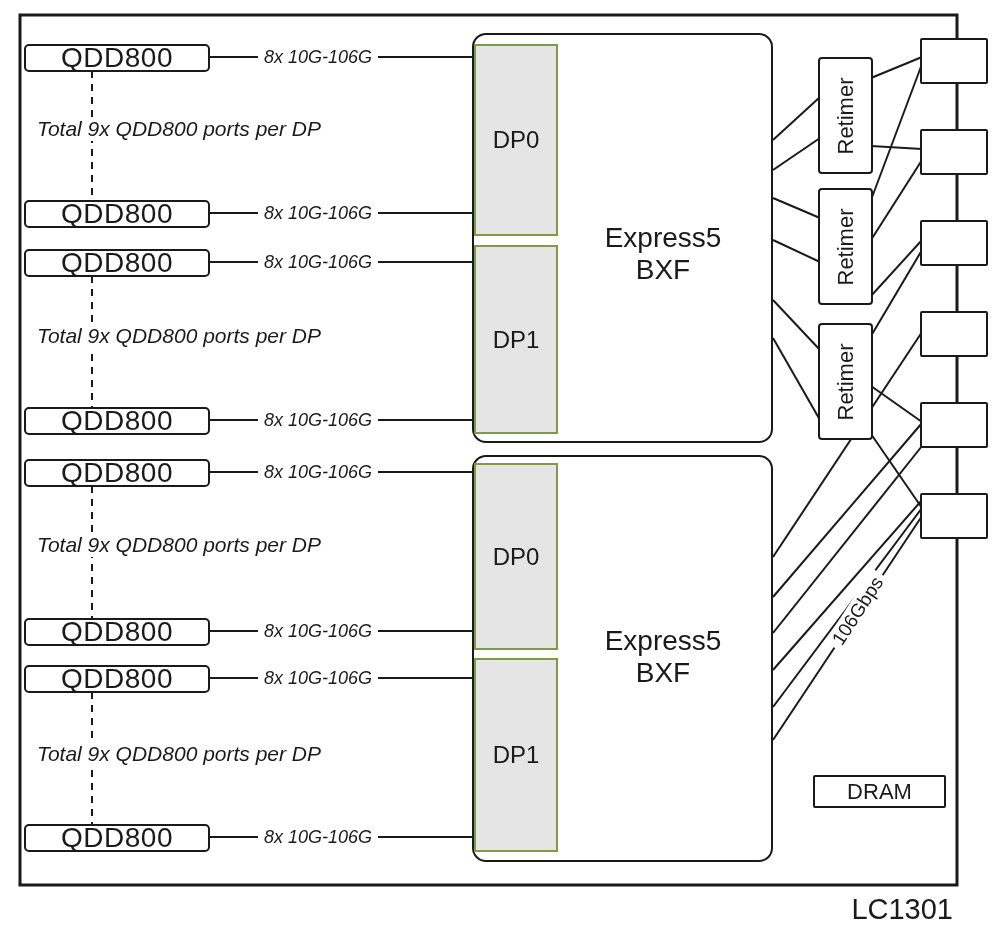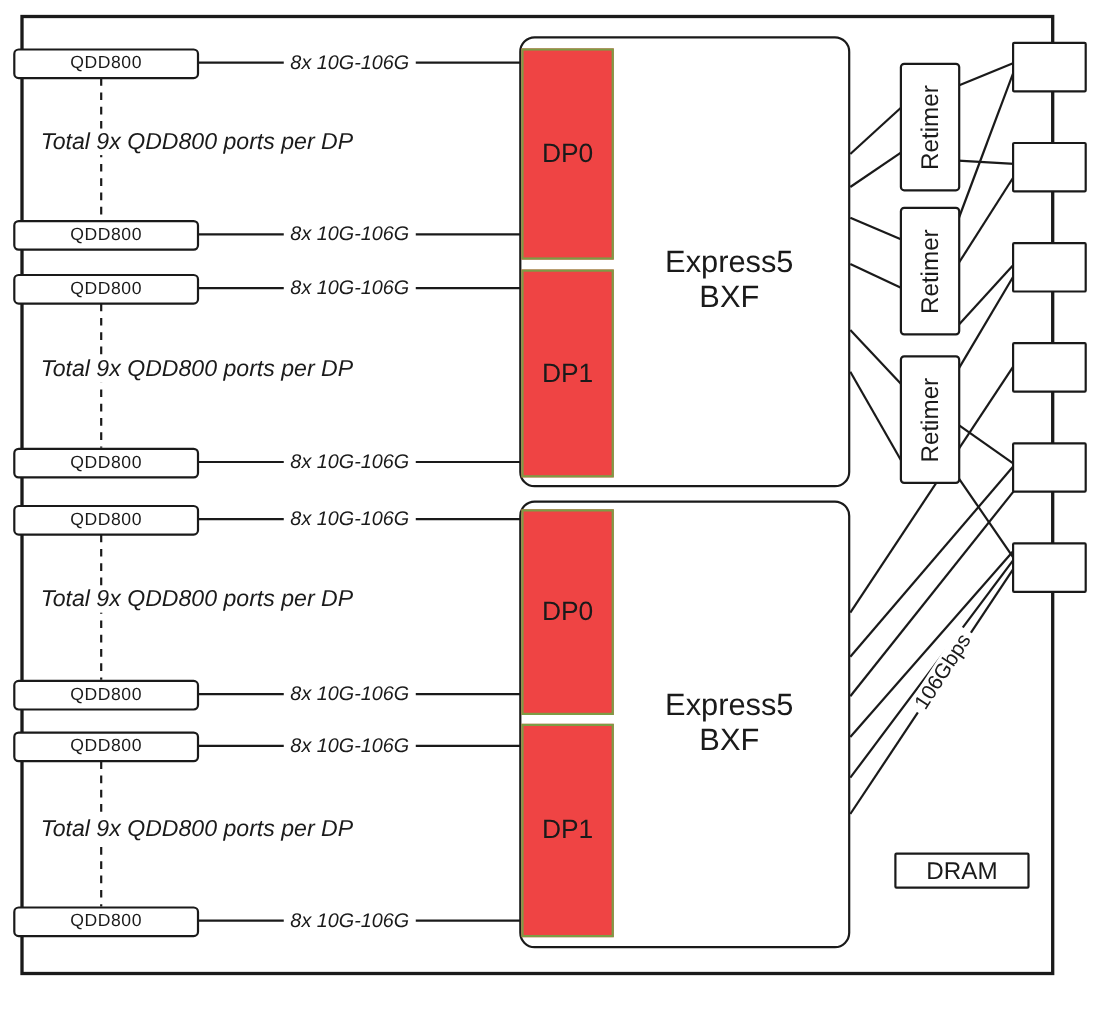--- a/index.html
+++ b/index.html
@@ -3,28 +3,28 @@
 <meta charset="utf-8">
 <style>
   html,body{margin:0;padding:0;background:#ffffff;}
   .stage{
     position:relative;width:1000px;height:936px;background:#ffffff;
     font-family:"Liberation Sans", sans-serif;color:#1a1a1a;overflow:hidden;
   }
   .stage svg{position:absolute;left:0;top:0;}
   .box{position:absolute;background:#ffffff;border:2px solid #1a1a1a;box-sizing:border-box;}
   .qdd{
-    left:12px;width:169px;height:28px;border-radius:5px;
+    left:24px;width:186px;height:28px;border-radius:5px;
     display:flex;align-items:center;justify-content:center;
-    font-size:16px;letter-spacing:0.5px;
+    font-size:28px;letter-spacing:0.5px;
   }
   .bigchip{border-radius:14px;}
   .dp{
     position:absolute;left:474px;width:84px;box-sizing:border-box;
-    background:#ef4444;border:2px solid #7d9c45;
+    background:#e5e5e5;border:2px solid #7d9c45;
     display:flex;align-items:center;justify-content:center;
     font-size:24px;
   }
   .chipname{
     position:absolute;left:553px;width:220px;text-align:center;
     font-size:28px;line-height:1.15;
   }
   .retimer{
     position:absolute;left:818px;width:55px;height:117px;
     background:#ffffff;border:2px solid #1a1a1a;border-radius:4px;box-sizing:border-box;
@@ -45,21 +45,21 @@
     position:absolute;left:858px;top:611px;
     transform:translate(-50%,-50%) rotate(-57deg);
     background:#ffffff;padding:0 5px;white-space:nowrap;font-size:19px;
   }
   .misc{
     position:absolute;left:810px;top:708px;width:110px;height:44px;
     border:2px dashed #1a1a1a;border-radius:6px;box-sizing:border-box;background:#ffffff;
     display:flex;align-items:center;justify-content:center;font-size:21px;
   }
   .dram{
-    left:813px;top:775px;width:123px;height:33px;border-radius:2px;
+    left:813px;top:775px;width:133px;height:33px;border-radius:2px;
     display:flex;align-items:center;justify-content:center;font-size:22px;z-index:3;
   }
   .cpu{
     left:795px;top:800px;width:144px;height:61px;border-radius:9px;
     display:flex;align-items:center;justify-content:center;font-size:25px;z-index:2;
   }
   .title{
     position:absolute;left:813px;top:893px;width:140px;text-align:right;
     font-size:29px;
   }
@@ -175,14 +175,15 @@
   <div class="box conn" style="top:129px;"></div>
   <div class="box conn" style="top:220px;"></div>
   <div class="box conn" style="top:311px;"></div>
   <div class="box conn" style="top:402px;"></div>
   <div class="box conn" style="top:493px;"></div>
 
   <div class="serdeslbl">106Gbps</div>
 
   <div class="box dram">DRAM</div>
 
+  <div class="title">LC1301</div>
 
 </div>
 
 </body></html>

